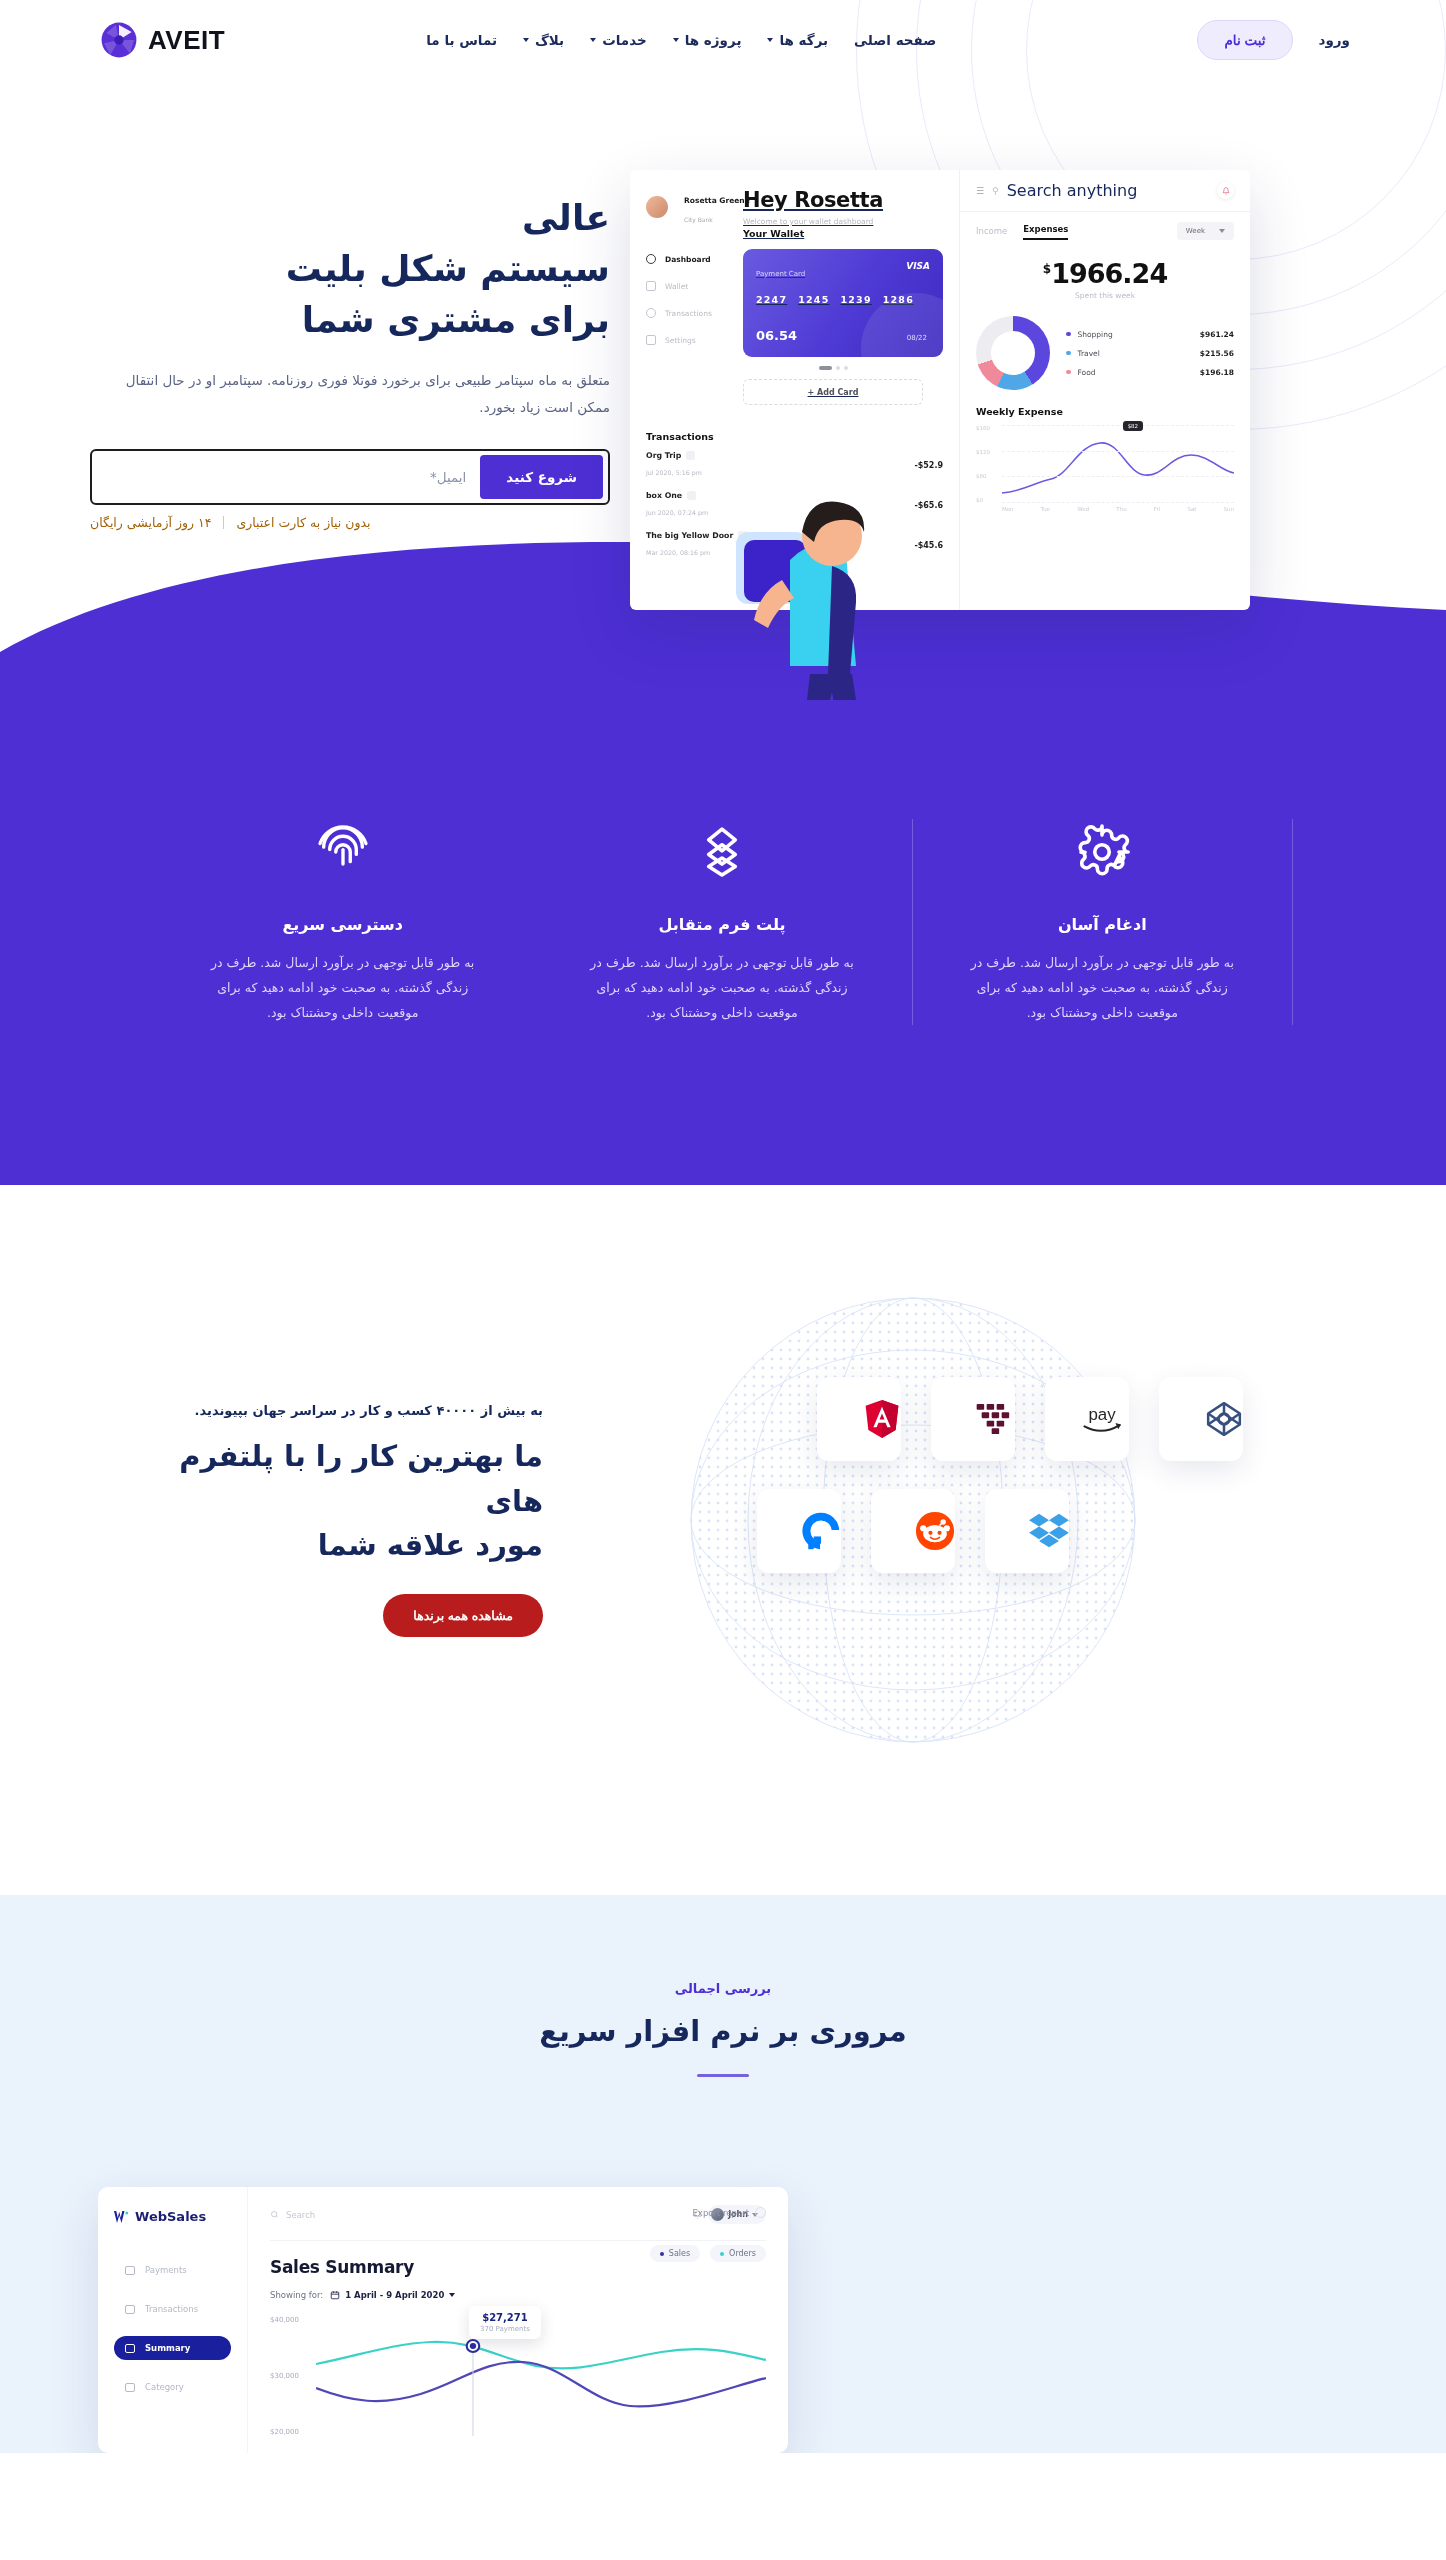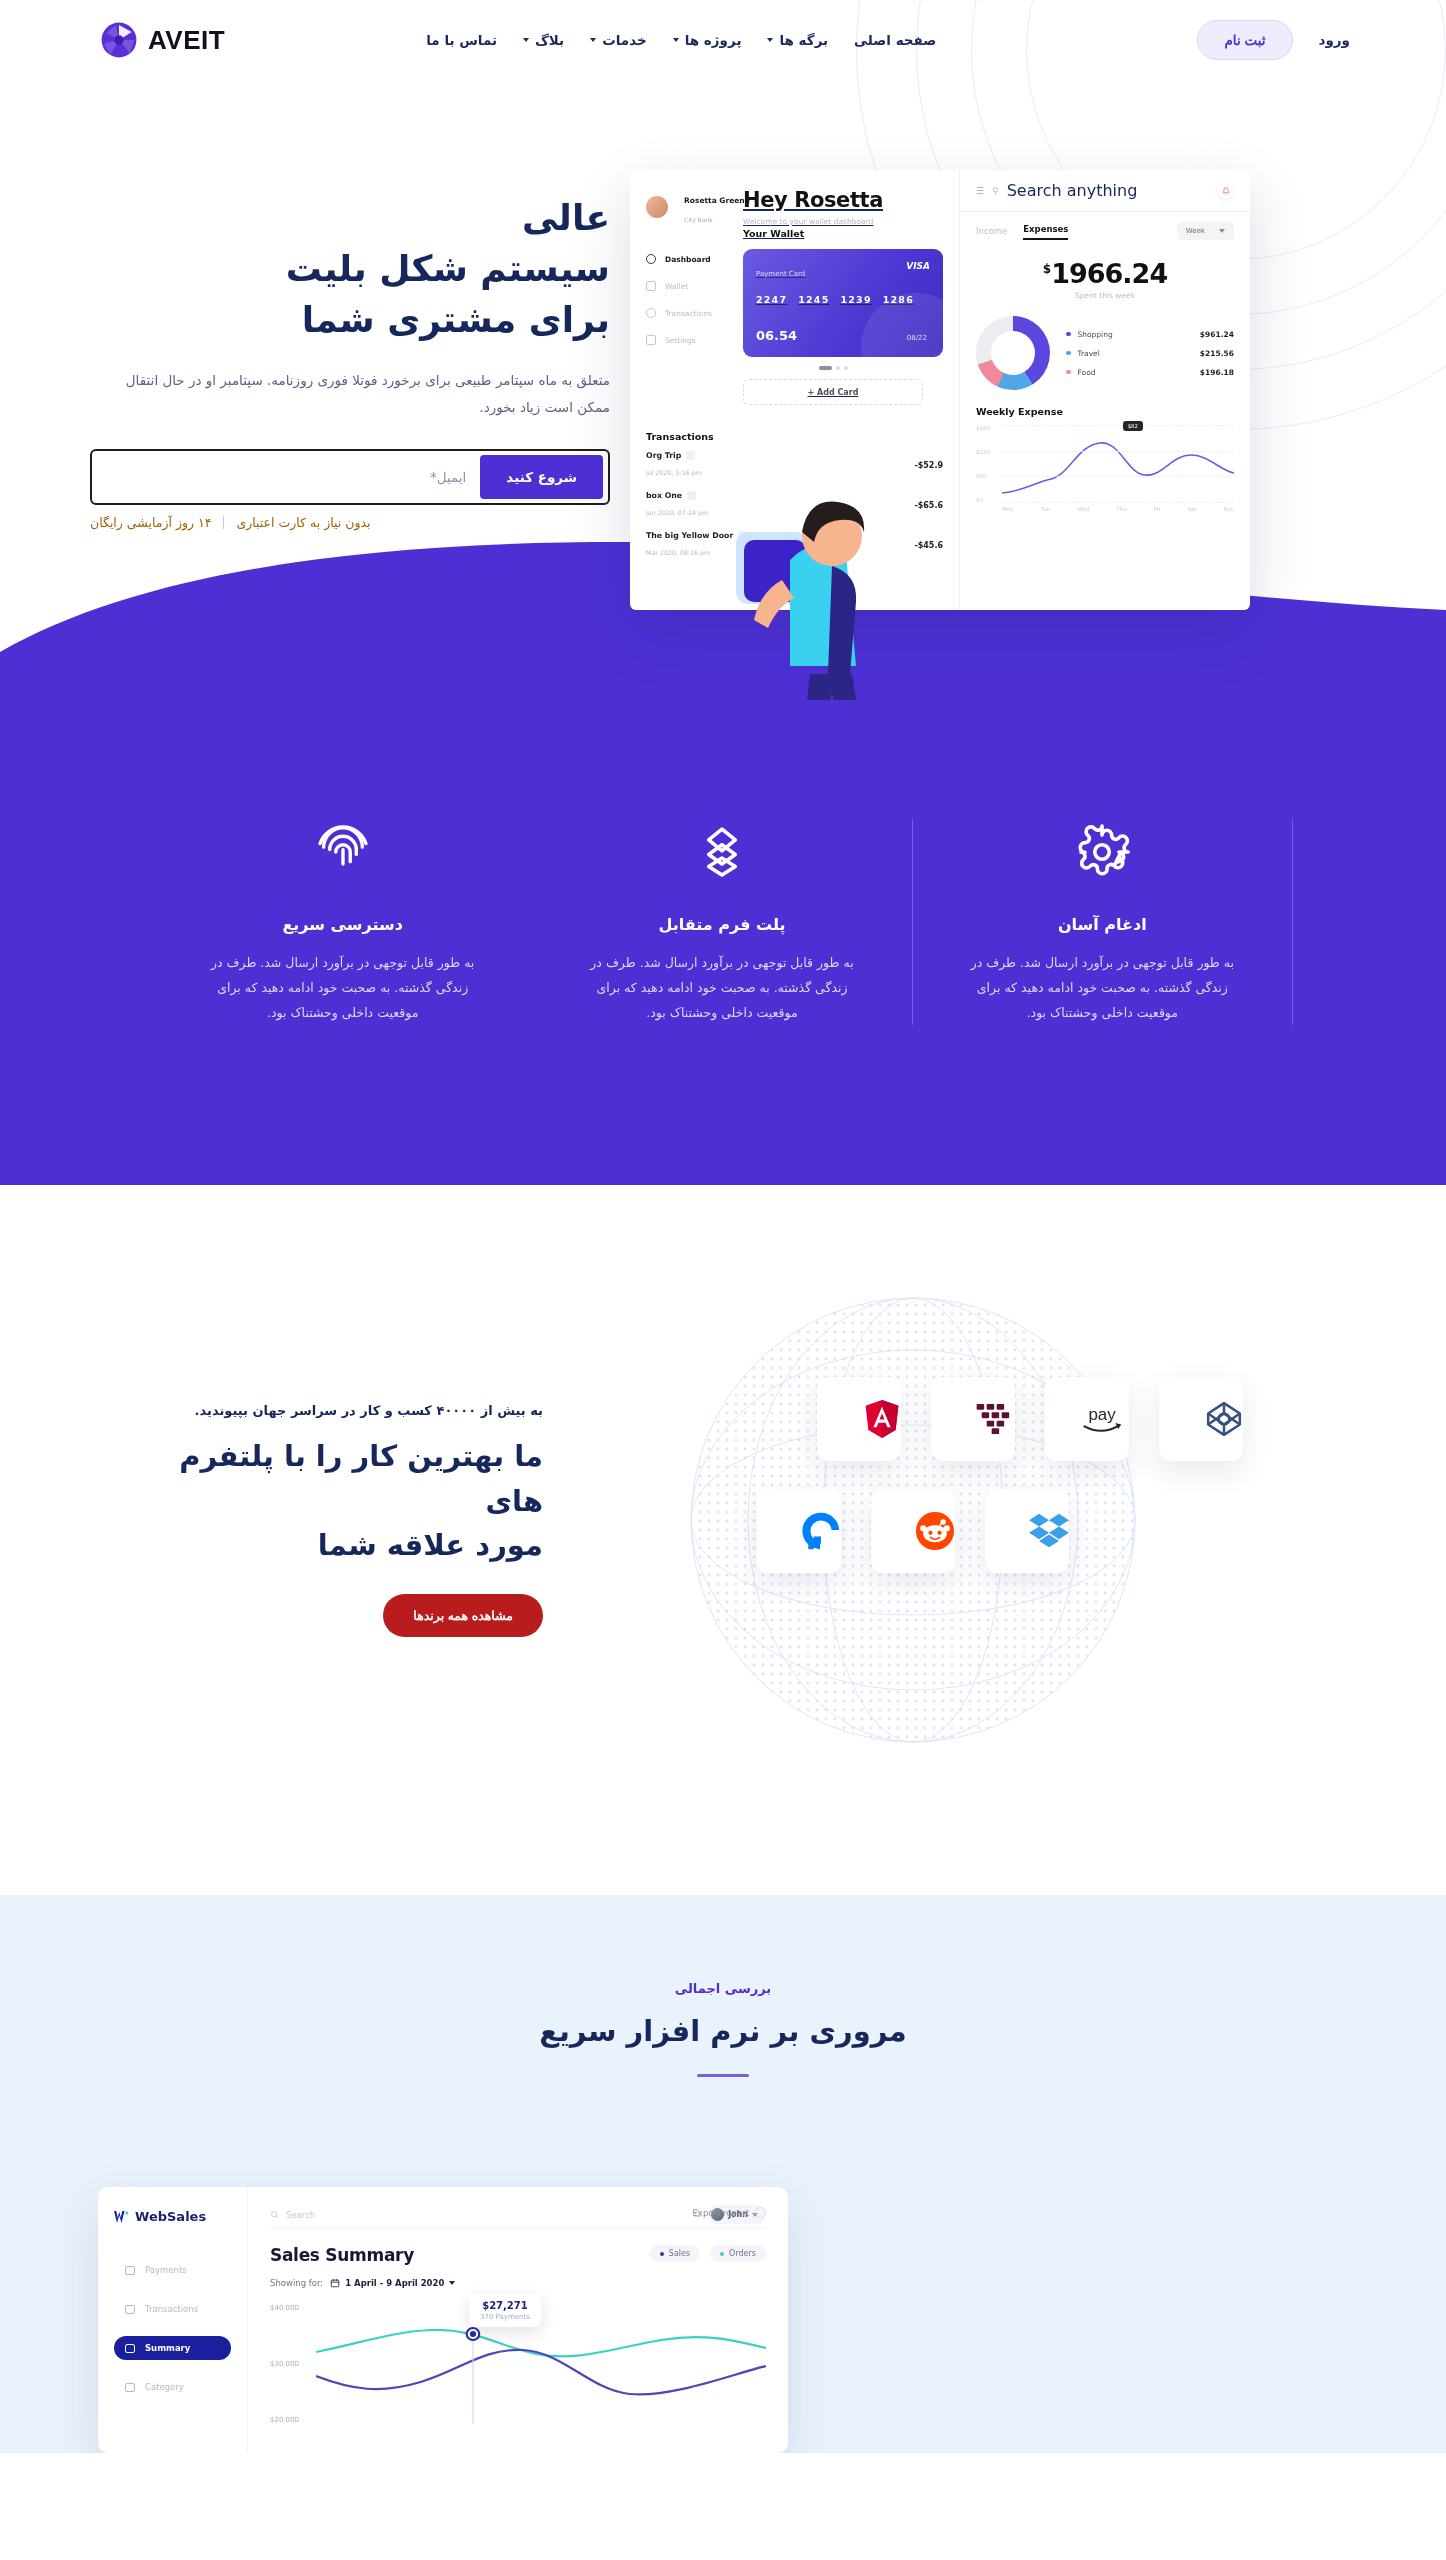--- a/index.html
+++ b/index.html
@@ -226,21 +226,21 @@
     border-radius:10px; box-shadow:0 18px 50px rgba(28,40,92,.13); overflow:hidden;
     display:flex; flex-direction:row; direction:ltr;
   }
   .ovm-side { width:150px; border-right:1px solid #f2f3f7; padding:22px 16px; }
   .ovm-brand { display:flex; align-items:center; gap:6px; font-size:13px; font-weight:800; color:#1a1f71; }
   .ovm-menu { margin-top:34px; display:flex; flex-direction:column; gap:15px; }
   .ovm-item { display:flex; align-items:center; gap:10px; font-size:8.5px; color:#b5b9c6; padding:7px 11px; border-radius:14px; }
   .ovm-item.active { background:#1a1f9e; color:#fff; font-weight:700; }
   .ovm-sq { width:10px; height:9px; border:1.2px solid currentColor; border-radius:2px; }
   .ovm-main { flex:1; padding:18px 22px; position:relative; }
-  .ovm-search { display:flex; align-items:center; gap:7px; border-bottom:1px solid #f1f2f6; padding-bottom:4px; }
+  .ovm-search { display:flex; align-items:center; gap:7px; border-bottom:1px solid #f1f2f6; padding-bottom:16px; }
   .ovm-search span { font-size:8.5px; color:#c5c8d2; }
   .ovm-h { margin-top:16px; font-size:17px; font-weight:800; color:#141a33; letter-spacing:-.3px;}
   .ovm-showing { margin-top:13px; display:flex; align-items:center; gap:7px; font-size:8.5px; color:#6d7287; }
   .ovm-date { display:flex; align-items:center; gap:5px; font-weight:700; color:#1b2142; }
   .ovm-legend { position:absolute; right:22px; top:58px; display:flex; gap:10px; }
   .ovm-chip { background:#f4f5fa; border-radius:10px; padding:4px 10px; font-size:8px; color:#6d7287;
               display:flex; align-items:center; gap:5px; }
   .ovm-chip i { width:4px;height:4px;border-radius:50%; display:block; }
   .ovm-export { position:absolute; right:22px; top:20px; display:flex; align-items:center; gap:6px; font-size:8.5px; color:#8b8fa0;}
   .ovm-chart { margin-top:16px; position:relative; height:120px; }

